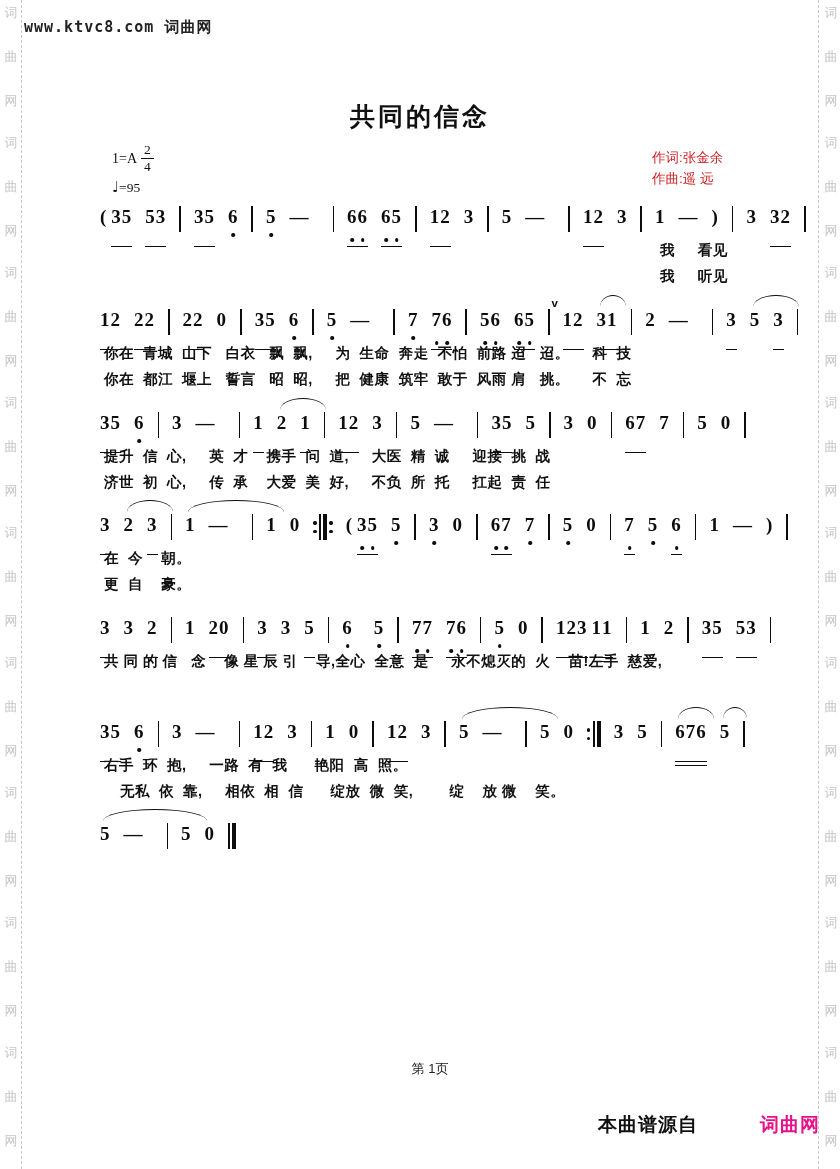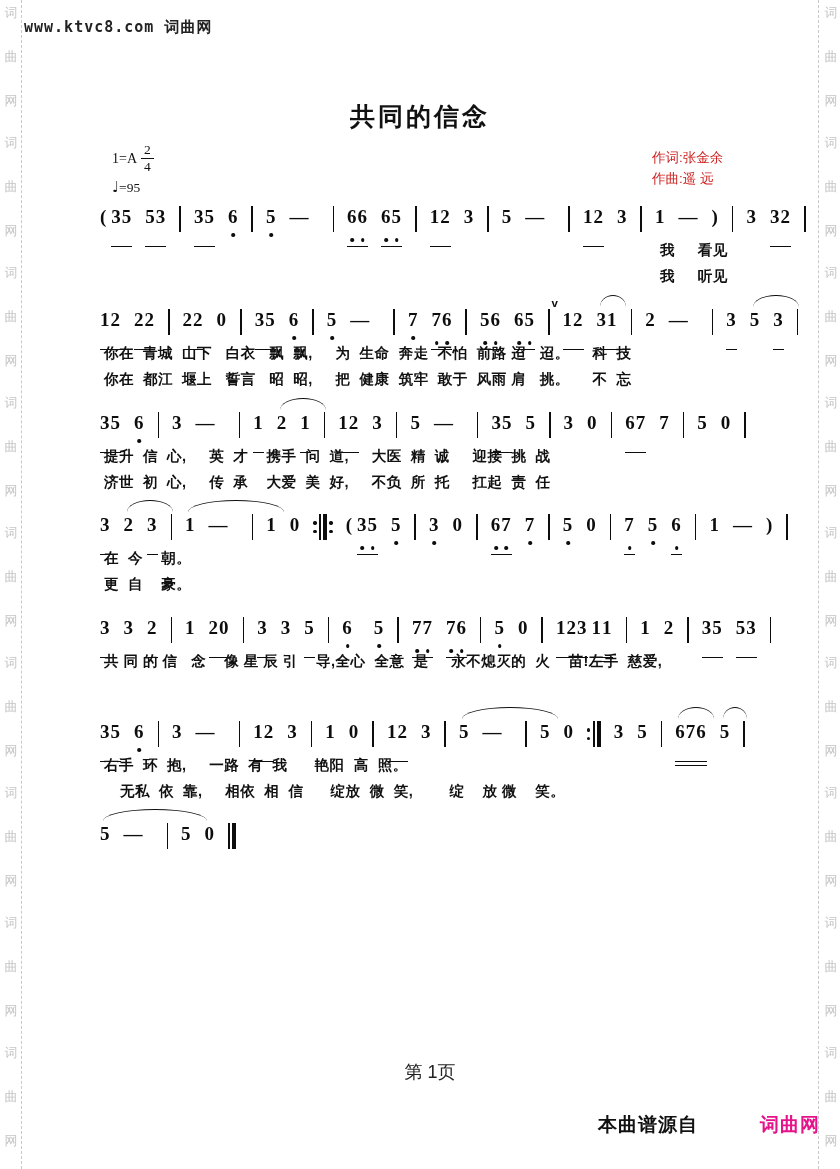--- a/index.html
+++ b/index.html
@@ -44,21 +44,21 @@
   .rep{display:inline-flex;align-items:center;gap:2.5px;height:26px;margin-top:1px;flex:none;}
   .rep .dcol{display:flex;flex-direction:column;gap:5px;}
   .rep .dcol i{width:3.4px;height:3.4px;background:#0d0d0d;border-radius:50%;}
   .rep .vl{width:1.6px;height:26px;background:#0d0d0d;}
   .rep .vl.thick{width:3.6px;}
   .fin{display:inline-flex;gap:2.5px;height:26px;margin-top:1px;flex:none;}
   .fin .vl{width:1.6px;height:26px;background:#0d0d0d;}
   .fin .vl.thick{width:4.2px;}
   .lyr{position:absolute;font-size:14.5px;color:#111;white-space:pre;letter-spacing:0.5px;font-weight:bold;}
   
-  .pagenum{position:absolute;left:100px;width:660px;top:1060px;text-align:center;font-size:18px;color:#222;}
+  .pagenum{position:absolute;left:100px;width:660px;top:1060px;text-align:center;font-size:13px;color:#222;}
   .footer{position:absolute;left:598px;top:1112px;display:flex;gap:62px;align-items:baseline;}
   .footer .srclabel{font-size:19px;font-weight:bold;color:#111;letter-spacing:1px;}
   .footer .brand{font-size:19px;font-weight:bold;letter-spacing:1px;}
 </style>
 </head>
 <body>
 
 <div class="page">
 
   <div class="edge-line left"></div>

